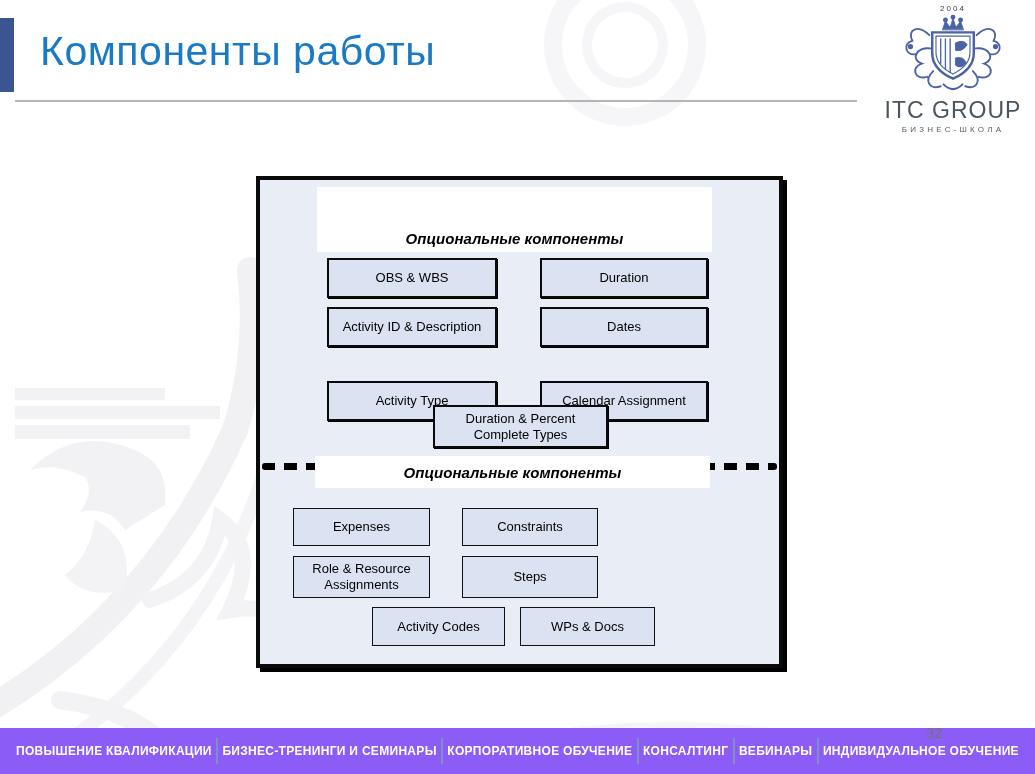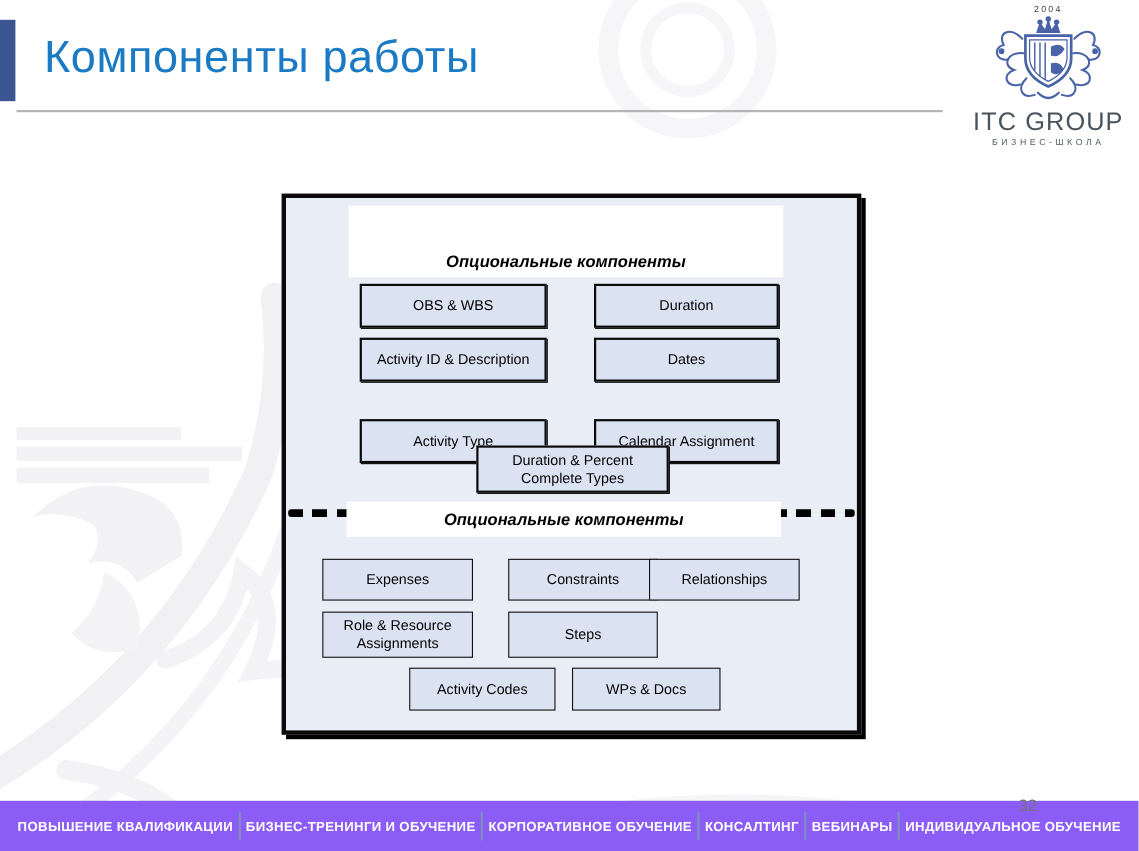--- a/index.html
+++ b/index.html
@@ -157,37 +157,36 @@
     <div class="dbox thick m-r m-row3">Calendar Assignment</div>
 
     <div class="dbox thick m-center">Duration &amp; Percent Complete Types</div>
 
     <div class="dash-line"></div>
 
     <div class="banner optional">Опциональные компоненты</div>
 
     <div class="dbox thin o-c1 o-row1">Expenses</div>
     <div class="dbox thin o-c2 o-row1">Constraints</div>
-    <div class="dbox thin o-c3 o-row1">Relationships</div>
 
     <div class="dbox thin o-c1 o-row2 wrap-narrow">
         <span>Role &amp; Resource Assignments</span>
       </div>
     <div class="dbox thin o-c2 o-row2">Steps</div>
 
     <div class="dbox thin o-r3a o-row3">Activity Codes</div>
     <div class="dbox thin o-r3b o-row3">WPs &amp; Docs</div>
   </div>
 
   <div class="page-number">32</div>
 
   <div class="footer-bar">
     <div class="footer-item">ПОВЫШЕНИЕ КВАЛИФИКАЦИИ</div>
     <div class="footer-sep"></div>
-    <div class="footer-item">БИЗНЕС-ТРЕНИНГИ И ОБУЧЕНИЕ</div>
+    <div class="footer-item">БИЗНЕС-ТРЕНИНГИ И СЕМИНАРЫ</div>
     <div class="footer-sep"></div>
     <div class="footer-item">КОРПОРАТИВНОЕ ОБУЧЕНИЕ</div>
     <div class="footer-sep"></div>
     <div class="footer-item">КОНСАЛТИНГ</div>
     <div class="footer-sep"></div>
     <div class="footer-item">ВЕБИНАРЫ</div>
     <div class="footer-sep"></div>
     <div class="footer-item">ИНДИВИДУАЛЬНОЕ ОБУЧЕНИЕ</div>
   </div>
 

